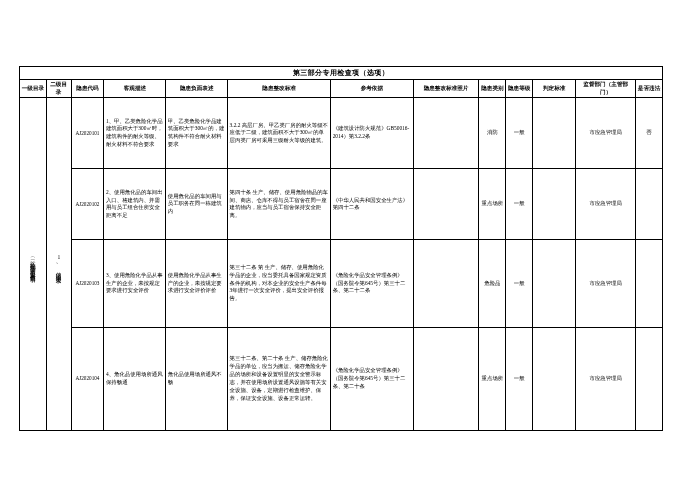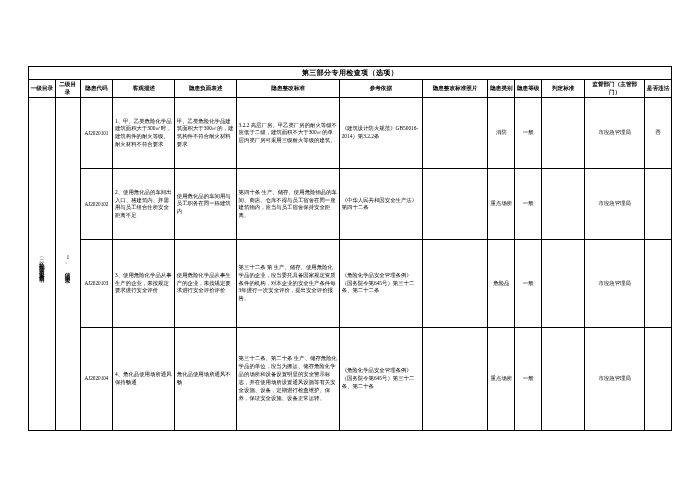--- a/index.html
+++ b/index.html
@@ -12,21 +12,21 @@
     height: 494px;
     font-family: "Liberation Serif", "DejaVu Serif", serif;
     color: #000000;
     overflow: hidden;
   }
   .page {
     position: relative;
     width: 700px;
     height: 494px;
     box-sizing: border-box;
-    padding: 66px 28px 0 28px;
+    padding: 66px 28px 0 19px;
   }
   table.sheet {
     border-collapse: collapse;
     table-layout: fixed;
     width: 644px;
     font-size: 5.4px;
     line-height: 1.45;
   }
   table.sheet td, table.sheet th {
     border: 0.6px solid #000000;

